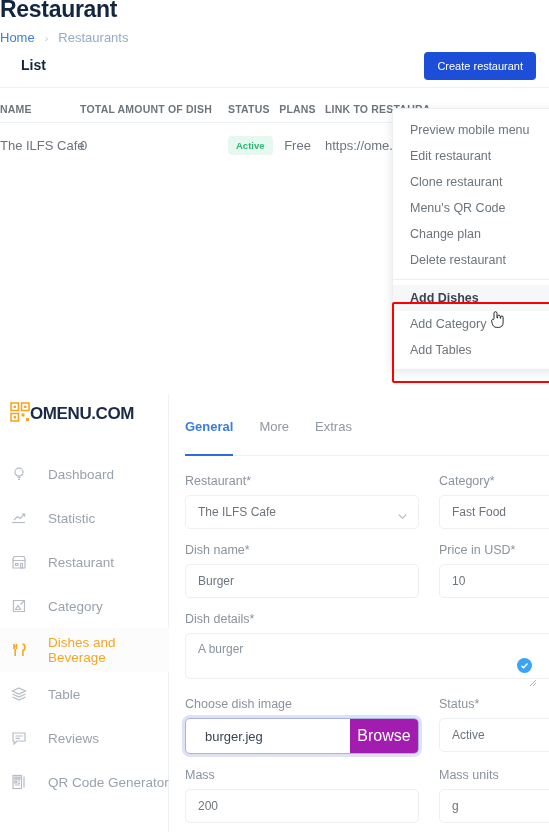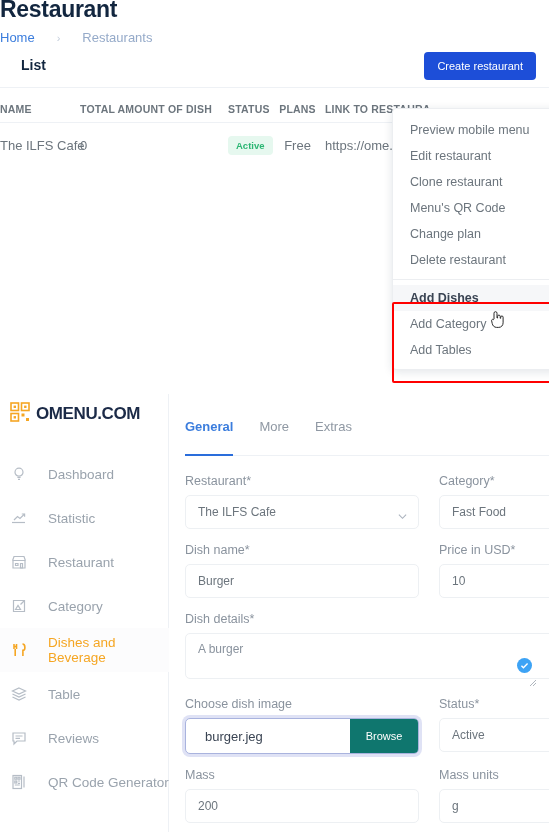--- a/index.html
+++ b/index.html
@@ -17,21 +17,21 @@
     background: #ffffff; overflow: hidden;
   }
   .page-title {
     position: absolute; left: 0; top: -4px;
     font-size: 23px; font-weight: 700; color: #12263f;
     letter-spacing: -0.3px;
   }
   .breadcrumb {
     position: absolute; left: 0; top: 30px;
     font-size: 13px; color: #95aac9;
-    display: flex; align-items: center; gap: 22px;
+    display: flex; align-items: center; gap: 10px;
   }
   .breadcrumb .bc-home { color: #3b7ddd; cursor: pointer; }
   .breadcrumb .bc-sep { color: #c3cddb; font-size: 11px; }
 
   .card-head {
     position: absolute; left: 0; top: 48px; width: 549px; height: 40px;
     background: #ffffff; border-bottom: 1px solid #eef1f5;
   }
   .card-head-title {
     position: absolute; left: 21px; top: 9px;
@@ -102,21 +102,21 @@
     position: absolute; left: 0; top: 393px; width: 549px; height: 439px;
     background: #ffffff; overflow: hidden;
     border-top: 1px solid #ffffff;
   }
   .sidebar {
     position: absolute; left: 0; top: 0; width: 169px; height: 439px;
     background: #ffffff; border-right: 1px solid #eef1f5;
   }
   .brand {
     position: absolute; left: 10px; top: 8px;
-    display: flex; align-items: center; gap: 6px; text-align: center;
+    display: flex; align-items: center;  text-align: center;
   }
   .brand-text {
     font-size: 17px; font-weight: 700; color: #1b2a47;
     letter-spacing: -0.4px;
   }
   .nav { position: absolute; left: 0; top: 58px; width: 169px; }
   .nav-item {
     display: flex; align-items: center; gap: 20px;
     height: 44px; padding-left: 10px;
     font-size: 13.5px; color: #9aa3ad; cursor: pointer;
@@ -183,22 +183,22 @@
     background: #ffffff; overflow: hidden;
     box-shadow: 0 0 0 3px rgba(140,152,220,0.28);
     display: flex; align-items: center;
   }
   .file-name {
     flex: 1; font-size: 13px; color: #3a4453;
     padding-left: 19px;
   }
   .file-browse {
     width: 68px; height: 100%;
-    background: #0f766e; color: #ffffff;
-    font-size: 11px; font-family: inherit;
+    background: #a21caf; color: #ffffff;
+    font-size: 16px; font-family: inherit;
     border: none; cursor: pointer;
     display: flex; align-items: center; justify-content: center;
   }
 </style>
 </head>
 <body>
 
 <div id="root">
 
   <div class="top-panel">

